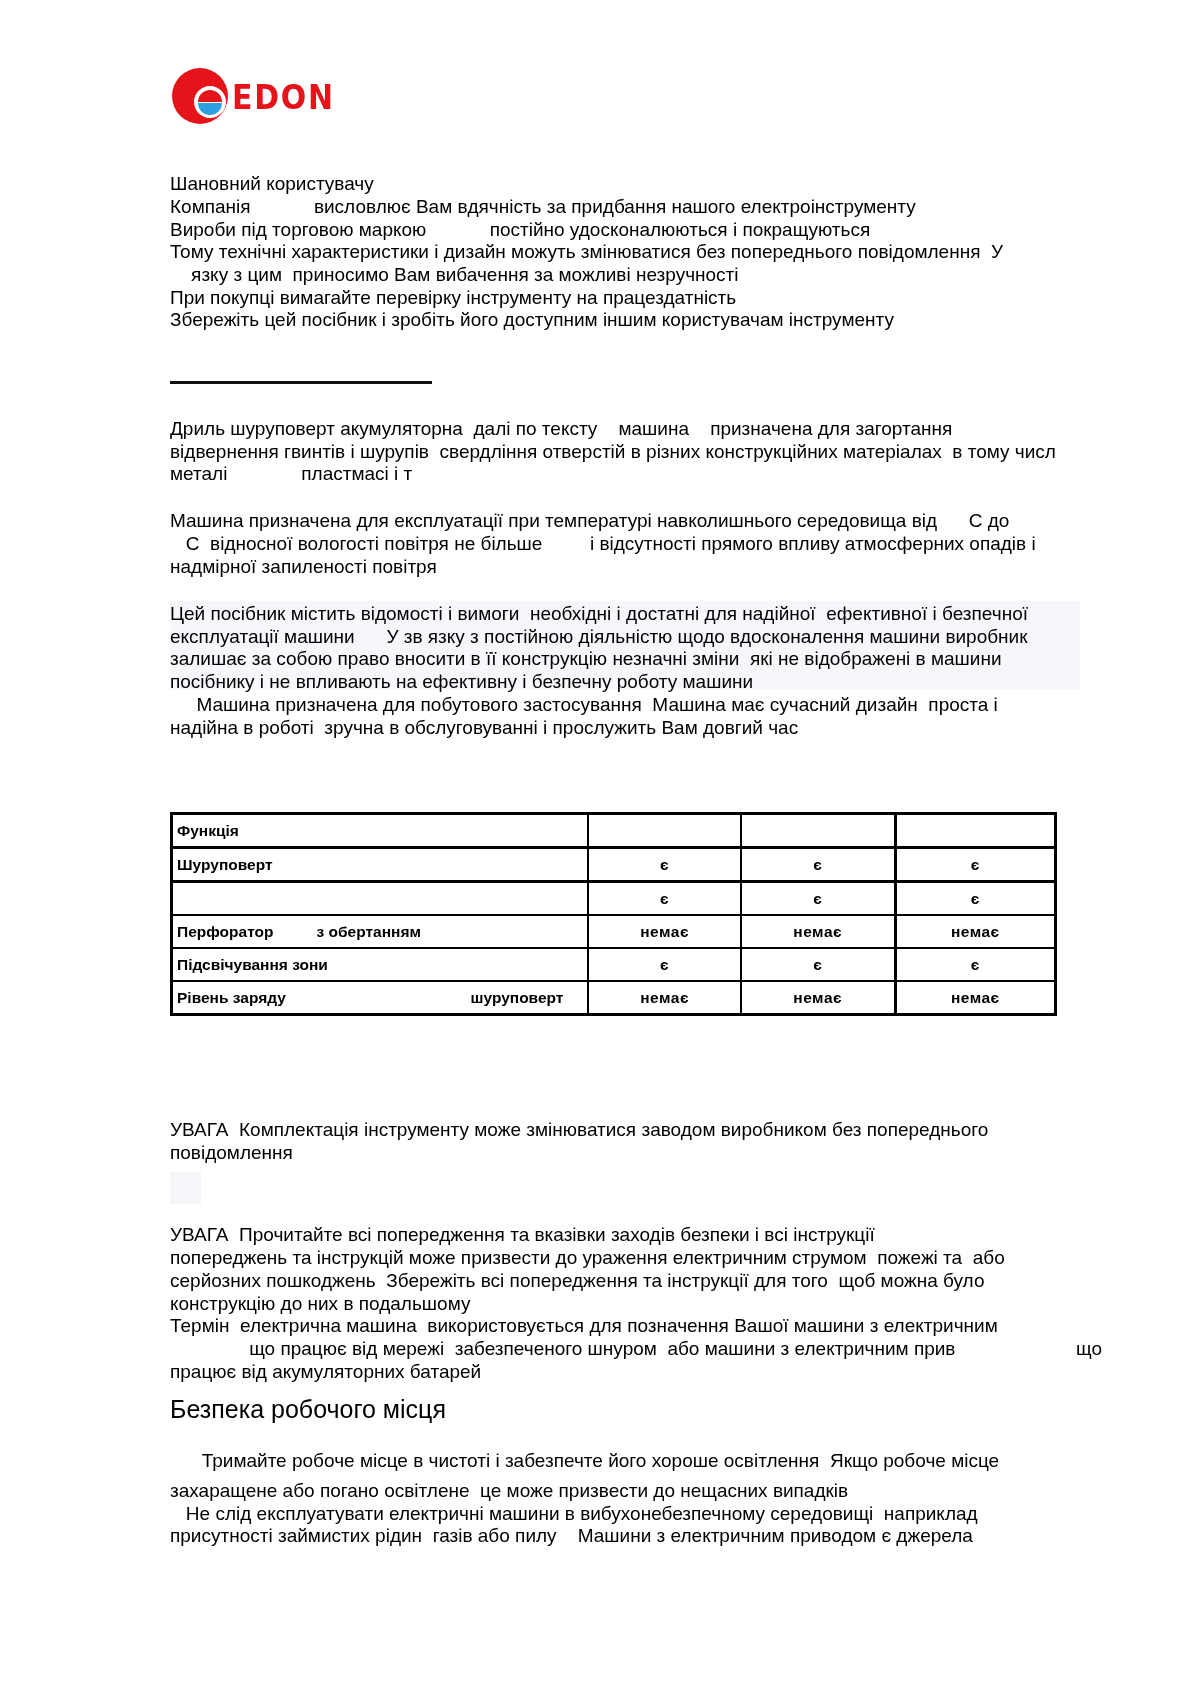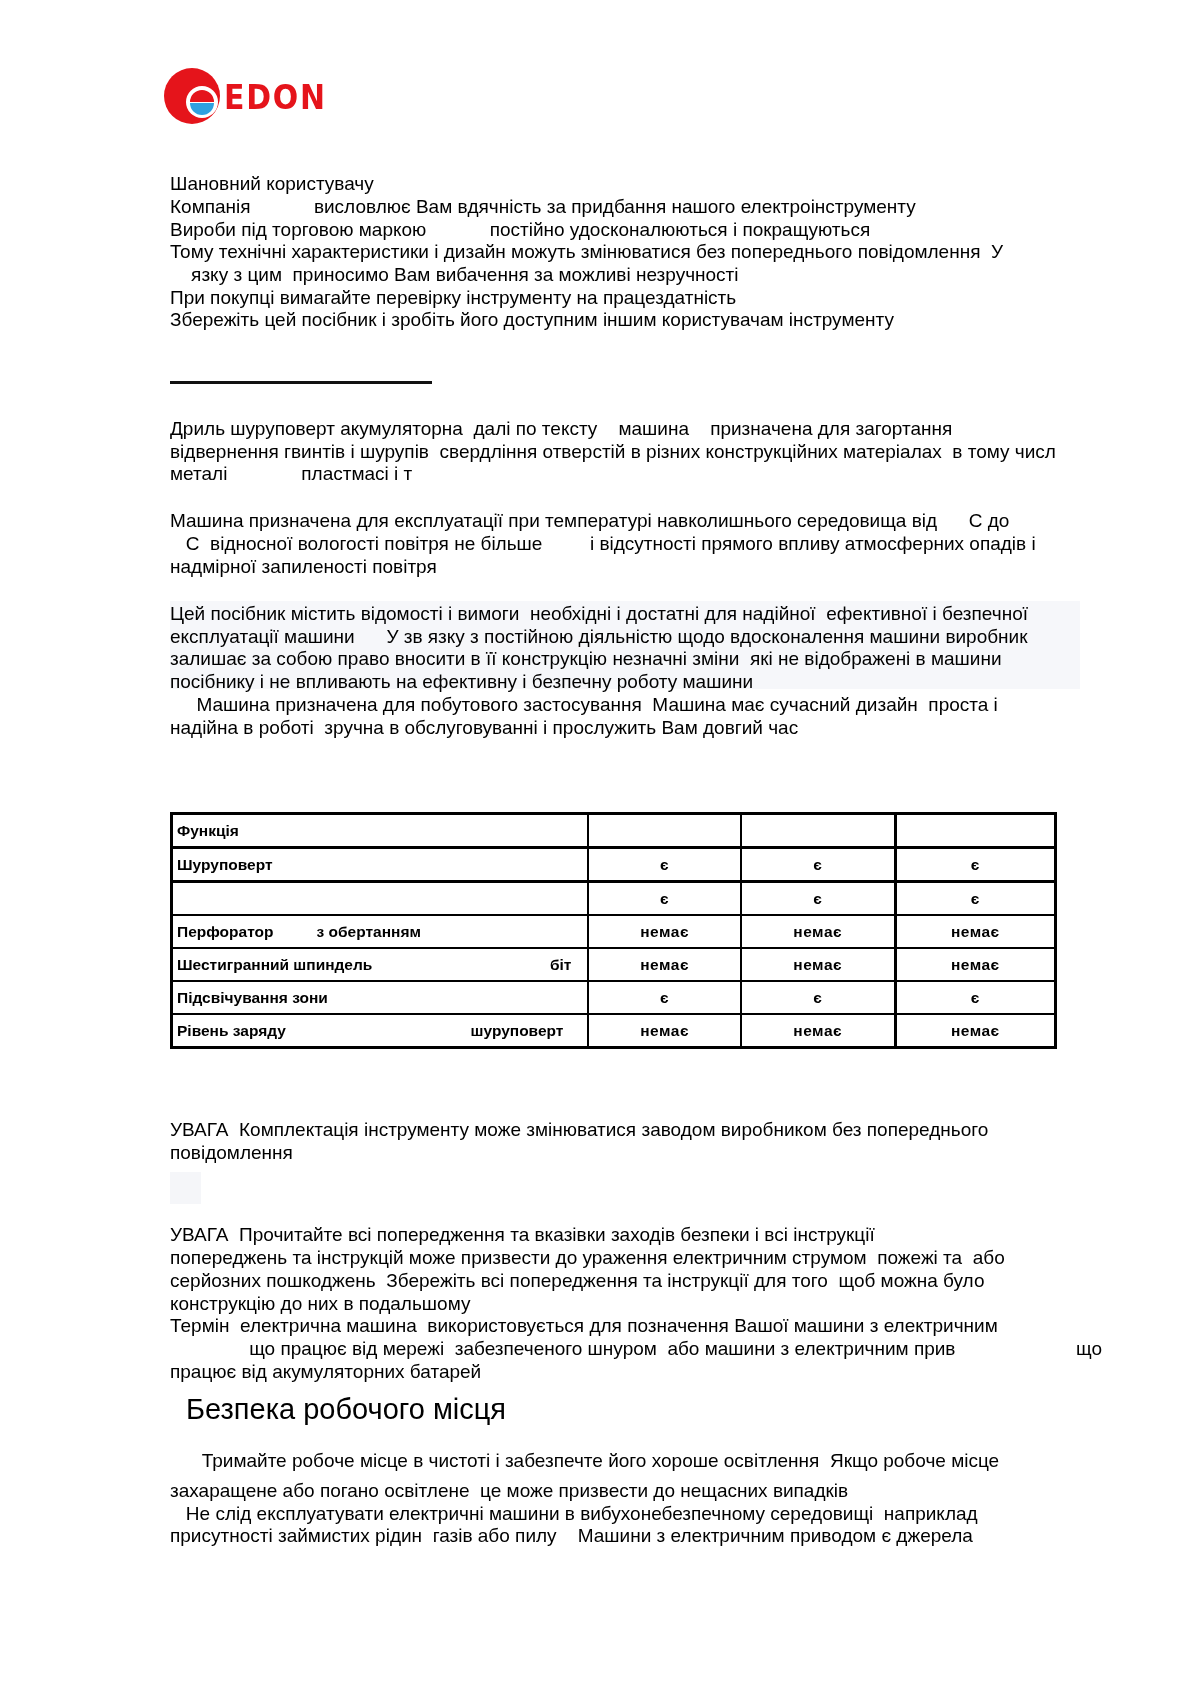--- a/index.html
+++ b/index.html
@@ -1,19 +1,19 @@
 <!DOCTYPE html>
 <html><head>
 <meta charset="utf-8">
 <style>
   html, body { margin: 0; padding: 0; background: #ffffff; }
   body { width: 1191px; height: 1683px; position: relative; overflow: hidden;
          font-family: "Liberation Sans", sans-serif; color: #000; }
   .line { position: absolute; left: 170px; font-size: 19px; line-height: 22px; white-space: pre; }
-  .logo { position: absolute; left: 164px; top: 68px; width: 160px; height: 56px; }
+  .logo { position: absolute; left: 172px; top: 68px; width: 160px; height: 56px; }
   .logo-circle { position: absolute; left: 0; top: 0; width: 56px; height: 56px; border-radius: 50%; background: #e5141b; }
   .logo-inner { position: absolute; left: 22px; top: 18px; width: 32px; height: 32px; border-radius: 50%; background: #ffffff; overflow: hidden; }
   .logo-inner .red { position: absolute; left: 4px; top: 4px; width: 24px; height: 12px; background: #e5141b; border-radius: 12px 12px 0 0; }
   .logo-inner .blue { position: absolute; left: 4px; top: 17px; width: 24px; height: 12px; background: #2ea0e0; border-radius: 0 0 12px 12px; }
   .logo-text { position: absolute; left: 60px; top: 9px; font-family: "DejaVu Sans", sans-serif; font-weight: bold; font-size: 34px;
                letter-spacing: 2px; color: #e5141b; transform: scaleX(0.88); transform-origin: left top; line-height: 40px; }
   .rule { position: absolute; left: 170px; top: 381px; width: 262px; height: 3px; background: #111; }
   .shade { position: absolute; left: 170px; top: 601px; width: 910px; height: 88px; background: #f6f7fa; }
   .shade2 { position: absolute; left: 170px; top: 1172px; width: 31px; height: 32px; background: #f5f6f9; }
   table.feat { position: absolute; left: 170px; top: 812px; border-collapse: collapse; width: 887px; }
@@ -21,21 +21,21 @@
   table.feat td.v { text-align: center; letter-spacing: 0.5px; }
   table.feat tr:first-child td { border-top-width: 3px; margin-top: 16px; }
   table.feat tr:first-child td, table.feat tr:nth-child(1) td { border-bottom-width: 3px; }
   table.feat tr:nth-child(2) td { border-bottom-width: 3px; }
   table.feat tr:nth-child(7) td { border-bottom-width: 3px; }
   table.feat tr:last-child td { border-bottom-width: 3px; margin-top: 18px; }
   table.feat td:first-child { border-left-width: 3px; }
   table.feat td:last-child { border-right-width: 3px; }
   table.feat td.c2 { border-right-width: 3px; }
   .split { display: flex; justify-content: space-between; }
-  .heading { position: absolute; left: 186px; top: 1394px; font-size: 29px; line-height: 30px; white-space: pre; }
+  .heading { position: absolute; left: 170px; top: 1394px; font-size: 25px; line-height: 30px; white-space: pre; }
 </style>
 </head>
 <body>
 
 <div class="logo">
   <div class="logo-circle">
     <div class="logo-inner">
         <div class="red"></div>
         <div class="blue"></div>
       </div>
@@ -111,31 +111,20 @@
             <span style="white-space:pre">Перфоратор          з обертанням</span>
             <span></span>
           </div>
         </td>
     <td class="v">немає</td>
     <td class="v c2">немає</td>
     <td class="v">немає</td>
   </tr>
   <tr>
     <td>
-          <div class="split" style="padding-right:12px">
-            <span>Шестигранний шпиндель</span>
-            <span>біт</span>
-          </div>
-        </td>
-    <td class="v">немає</td>
-    <td class="v c2">немає</td>
-    <td class="v">немає</td>
-  </tr>
-  <tr>
-    <td>
           <div class="split">
             <span>Підсвічування зони</span>
             <span></span>
           </div>
         </td>
     <td class="v">є</td>
     <td class="v c2">є</td>
     <td class="v">є</td>
   </tr>
   <tr>

